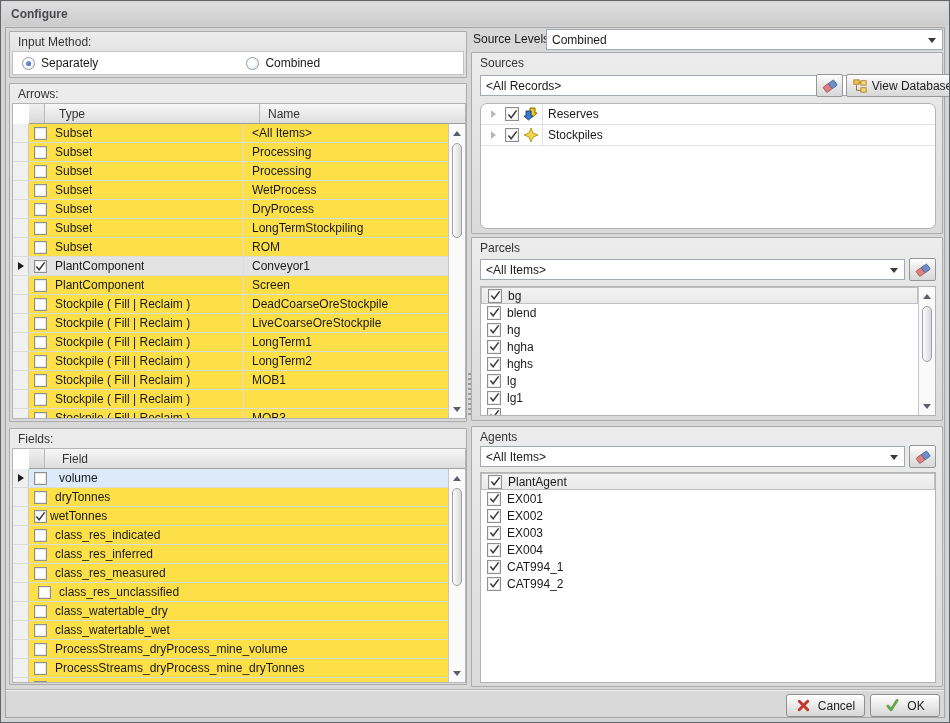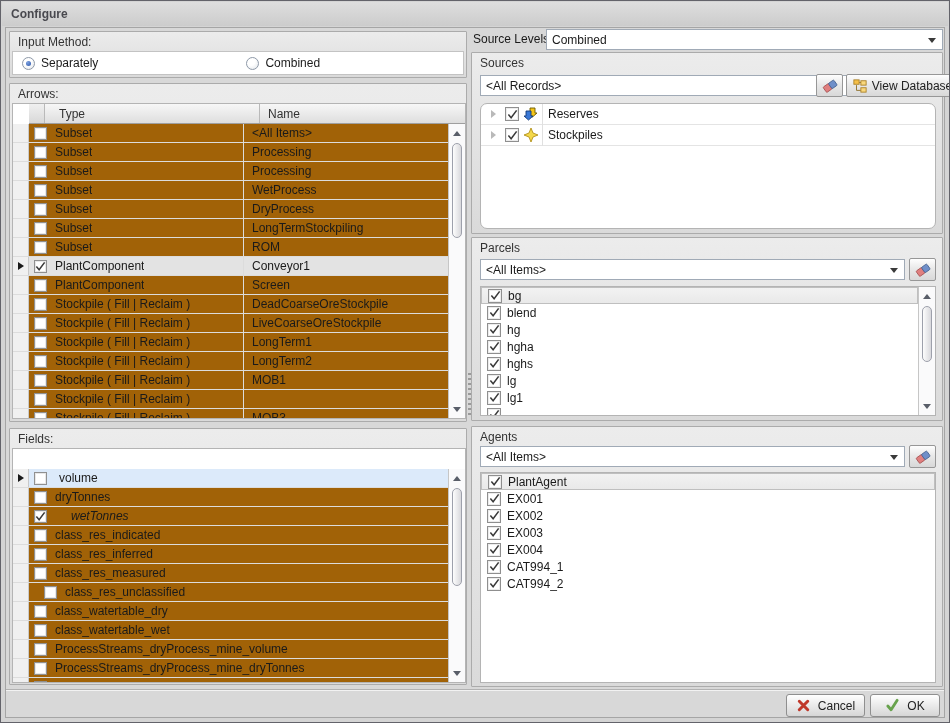--- a/index.html
+++ b/index.html
@@ -21,21 +21,21 @@
   .radio-row { display:flex; align-items:center; height:100%; }
   .radio-item { display:flex; align-items:center; gap:6px; }
   .radio { width:13px; height:13px; border-radius:50%; border:1px solid #8e99a8; background:radial-gradient(circle at 35% 30%, #ffffff 40%, #dfe3e8); position:relative; }
   .radio.sel::after { content:""; position:absolute; left:3px; top:3px; width:5px; height:5px; border-radius:50%; background:radial-gradient(circle at 35% 30%, #7aa0e0, #2d55a8); }
 
   
   .tbl { position:absolute; background:#fff; border:1px solid #b4b4b4; overflow:hidden; }
   .thead { position:absolute; left:16px; right:0; top:0; height:20px; background:linear-gradient(180deg,#f7f7f7,#dedede); border-bottom:1px solid #9f9f9f; display:flex; }
   .th { display:flex; align-items:center; color:#333; border-right:1px solid #b9b9b9; height:100%; }
   .tbody { position:absolute; left:0; top:20px; right:17px; bottom:0; overflow:hidden; }
-  .trow { display:flex; height:19px; border-bottom:1px solid #dcdcdc; background:#a16207; align-items:stretch; }
+  .trow { display:flex; height:19px; border-bottom:1px solid #dcdcdc; background:#fde047; align-items:stretch; }
   .trow.sel-gray { background:#e3e3e3; }
   .trow.sel-blue { background:#dceafa; }
   .tind { width:16px; background:#f0f0f0; border-right:1px solid #c9c9c9; display:flex; align-items:center; justify-content:center; flex:none; }
   .indarrow { width:0; height:0; border-top:4px solid transparent; border-bottom:4px solid transparent; border-left:6px solid #1a1a1a; }
   .cellwrap { display:flex; align-items:center; flex:none; }
   .cb { width:13px; height:13px; background:#fff; border:1px solid #909090; box-shadow:inset 0 0 0 1px #e8e8e8; flex:none; display:flex; align-items:center; justify-content:center; }
   .colsep { border-right:1px solid #dcdcdc; }
   .celltext { white-space:nowrap; overflow:hidden; }
 
   
@@ -281,20 +281,24 @@
         <div class="sb-dn">
             <span class="tri-dn"></span>
           </div>
       </div>
     </div>
   </div>
 
   <div class="grp" style="left:8px; top:427px; width:458px; height:257px;">
     <span class="grp-cap">Fields:</span>
     <div class="tbl" style="left:2px; top:19px; width:454px; height:235px;">
+      <div class="thead">
+        <div class="th" style="width:16px; background:linear-gradient(180deg,#f0f0f0,#d8d8d8);"></div>
+        <div class="th" style="flex:1; padding-left:17px; border-right:none;">Field</div>
+      </div>
       <div class="tbody" id="fields-body">
           <div class="trow sel-blue">
             <div class="tind">
               <span class="indarrow"></span>
             </div>
             <div class="cellwrap" style="flex: 1 1 0%; padding-left: 5px;">
               <span class="cb"></span>
               <span class="celltext" style="margin-left: 12px;">volume</span>
             </div>
           </div>
@@ -306,21 +310,21 @@
             </div>
           </div>
           <div class="trow">
             <div class="tind"></div>
             <div class="cellwrap" style="flex: 1 1 0%; padding-left: 5px;">
               <span class="cb">
                 <svg width="11" height="11" viewBox="0 0 12 12">
                   <path d="M1.5 6 L4.5 9.5 L10.5 1.5" stroke="#3a3a3a" stroke-width="1.7" fill="none"></path>
                 </svg>
               </span>
-              <span class="celltext" style="margin-left: 24px; font-style: italic;">wetTonnes</span>
+              <span class="celltext" style="margin-left: 3px;">wetTonnes</span>
             </div>
           </div>
           <div class="trow">
             <div class="tind"></div>
             <div class="cellwrap" style="flex: 1 1 0%; padding-left: 5px;">
               <span class="cb"></span>
               <span class="celltext" style="margin-left: 8px;">class_res_indicated</span>
             </div>
           </div>
           <div class="trow">
@@ -332,21 +336,21 @@
           </div>
           <div class="trow">
             <div class="tind"></div>
             <div class="cellwrap" style="flex: 1 1 0%; padding-left: 5px;">
               <span class="cb"></span>
               <span class="celltext" style="margin-left: 8px;">class_res_measured</span>
             </div>
           </div>
           <div class="trow">
             <div class="tind"></div>
-            <div class="cellwrap" style="flex: 1 1 0%; padding-left: 15px;">
+            <div class="cellwrap" style="flex: 1 1 0%; padding-left: 9px;">
               <span class="cb"></span>
               <span class="celltext" style="margin-left: 8px;">class_res_unclassified</span>
             </div>
           </div>
           <div class="trow">
             <div class="tind"></div>
             <div class="cellwrap" style="flex: 1 1 0%; padding-left: 5px;">
               <span class="cb"></span>
               <span class="celltext" style="margin-left: 8px;">class_watertable_dry</span>
             </div>

